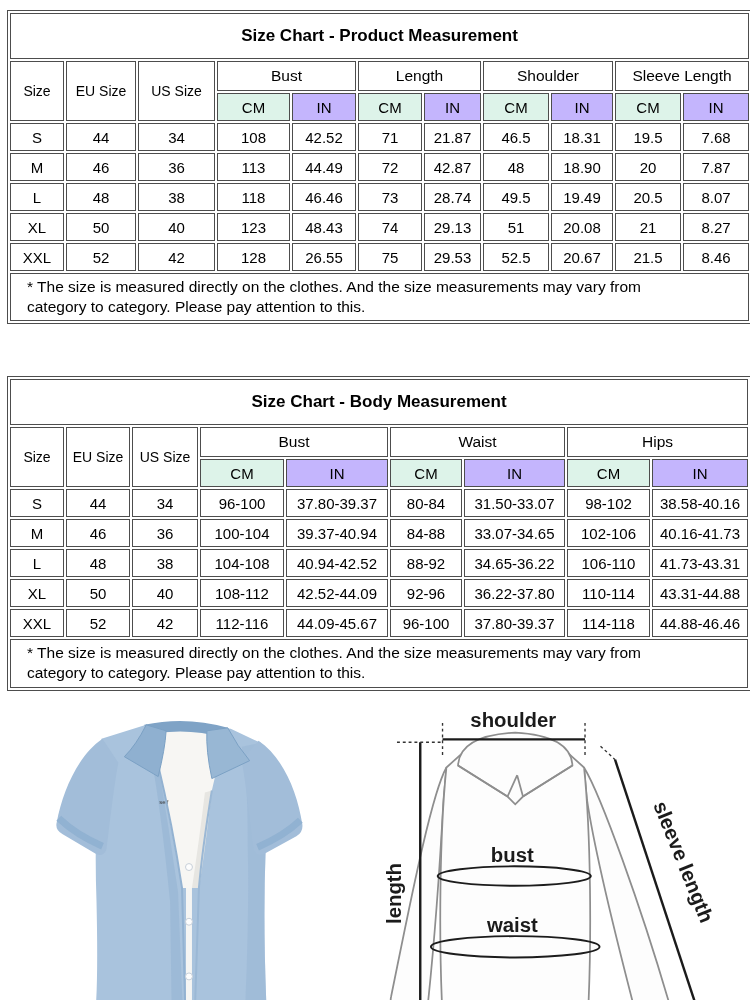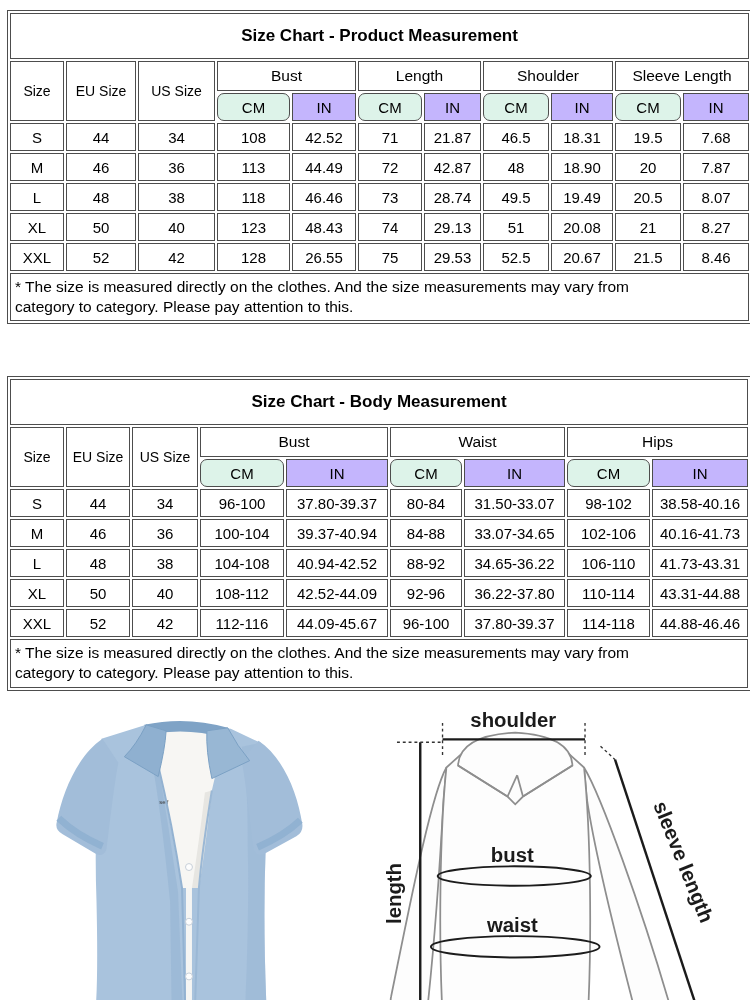--- a/index.html
+++ b/index.html
@@ -12,25 +12,25 @@
     border-collapse:separate;border-spacing:2px;table-layout:fixed;
     width:736px;background:#fff;border:1px solid #4d4d4d;
   }
   table.size-table td{
     border:1px solid #4d4d4d;text-align:center;vertical-align:middle;
     font-size:15px;padding:1px 1px;height:24px;overflow:hidden;white-space:nowrap;
   }
   table.size-table td.title{font-weight:bold;font-size:17px;height:42px;}
   table.size-table td.fixed{font-size:14px;}
   table.size-table td.group{font-size:15.5px;height:26px;}
-  table.size-table td.cm{background:#ddf3e9;border-radius:7px;}
+  table.size-table td.cm{background:#ddf3e9;}
   table.size-table td.in{background:#c4b5fd;}
   table.size-table td.note{
     text-align:left;white-space:normal;font-size:15.5px;line-height:1.3;
-    padding:3px 4px;height:auto;
+    padding:3px 16px;height:auto;
   }
   #body-table-wrap{margin-top:52px;}
   .figures{display:flex;margin-top:12px;align-items:flex-start;}
   .photo-box{width:358px;height:348px;position:relative;}
   .diagram-box{width:378px;height:348px;position:relative;}
   svg text.meas-label{
     font-family:"Liberation Sans","DejaVu Sans",sans-serif;
     font-weight:bold;font-size:21px;fill:#1b1b1b;
   }
   svg text.tee-text{

